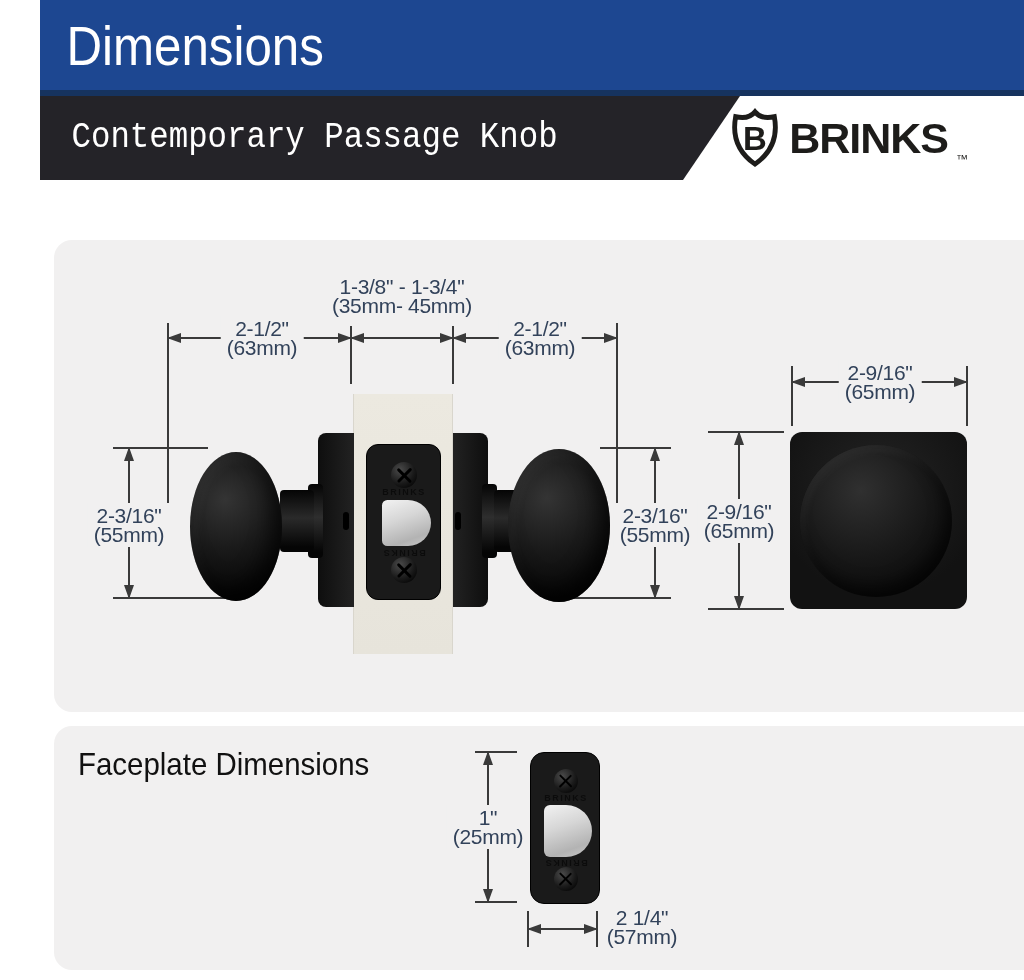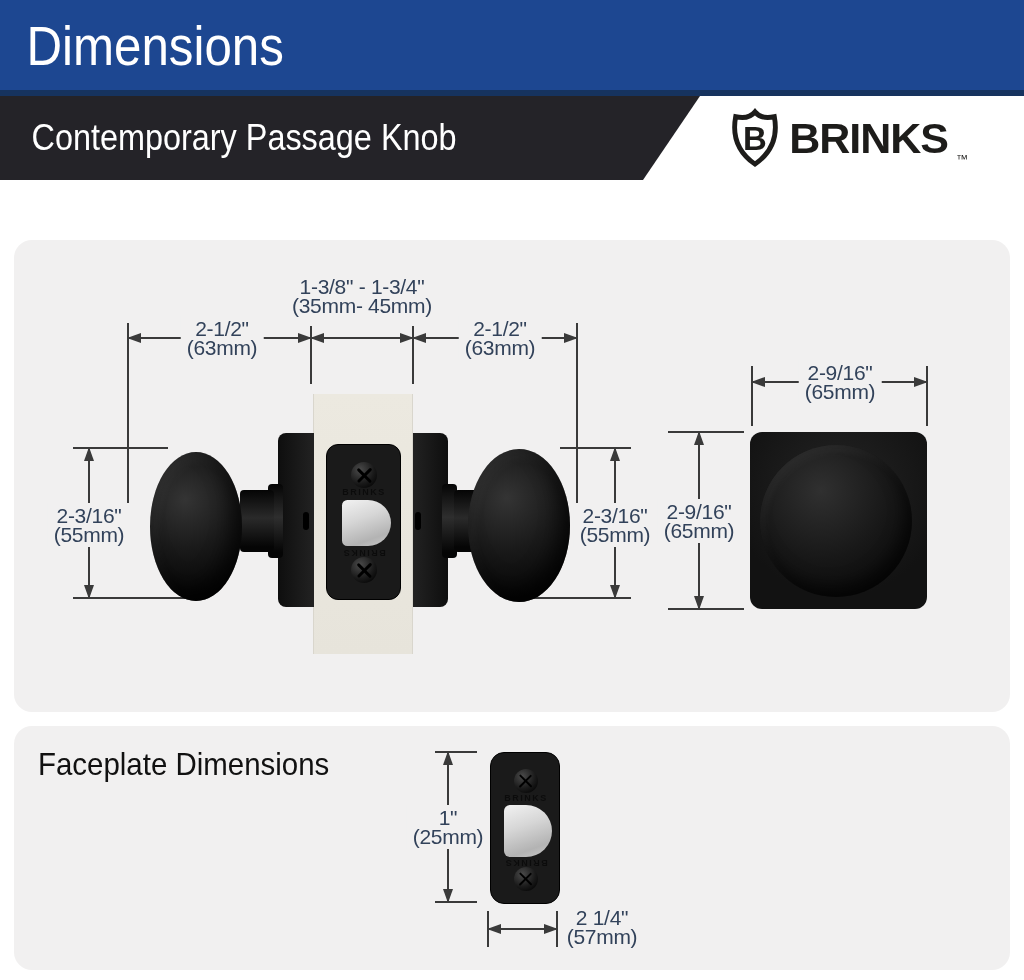--- a/index.html
+++ b/index.html
@@ -1,26 +1,26 @@
 <!DOCTYPE html>
 <html><head>
 <meta charset="utf-8">
 <style>
   * { margin:0; padding:0; box-sizing:border-box; }
   body { font-family:"Liberation Sans", sans-serif; background:#ffffff; }
-  .page { position:relative; width:1024px; height:980px; background:#ffffff; overflow:hidden; }
+  .page { position:relative; width:1024px; height:980px; background:#ffffff; overflow:hidden;padding-left:40px; }
 
   
   .blue-bar { height:96px; background:#1d4791; border-bottom:6px solid #16335f; display:flex; align-items:center; }
   .blue-bar h1 { color:#ffffff; font-size:56px; font-weight:400; padding-left:30px; letter-spacing:0px;
                  transform:scaleX(0.88); transform-origin:0 50%; }
   .banner-row { position:relative; height:84px; background:#ffffff; }
   .black-banner { position:absolute; inset:0; background:#242328;
                   -webkit-clip-path:polygon(0 0, 700px 0, 643px 100%, 0 100%);
-                  clip-path:polygon(0 0, 700px 0, 643px 100%, 0 100%); }
+                  clip-path:polygon(0 0, 700px 0, 643px 100%, 0 100%);font-family:Liberation Mono, monospace; }
   .black-banner .subtitle { color:#ffffff; font-size:36px; font-weight:400; line-height:84px; padding-left:35px;
                   transform:scaleX(0.9); transform-origin:0 50%; white-space:nowrap; }
   .brand { position:absolute; right:56px; top:0; height:84px; display:flex; align-items:center; gap:7px; }
   .brand svg { display:block; }
   .brand .wordmark { font-size:43px; font-weight:bold; color:#1d1c1a; letter-spacing:-1px; }
   .brand .tm { font-size:12px; color:#1d1c1a; align-self:flex-end; margin-bottom:14px; margin-left:1px; }
 
   
   .panel { position:relative; width:996px; margin:0 14px; background:#f1f0f0; border-radius:18px; }
   .panel-main { height:472px; margin-top:60px; }

